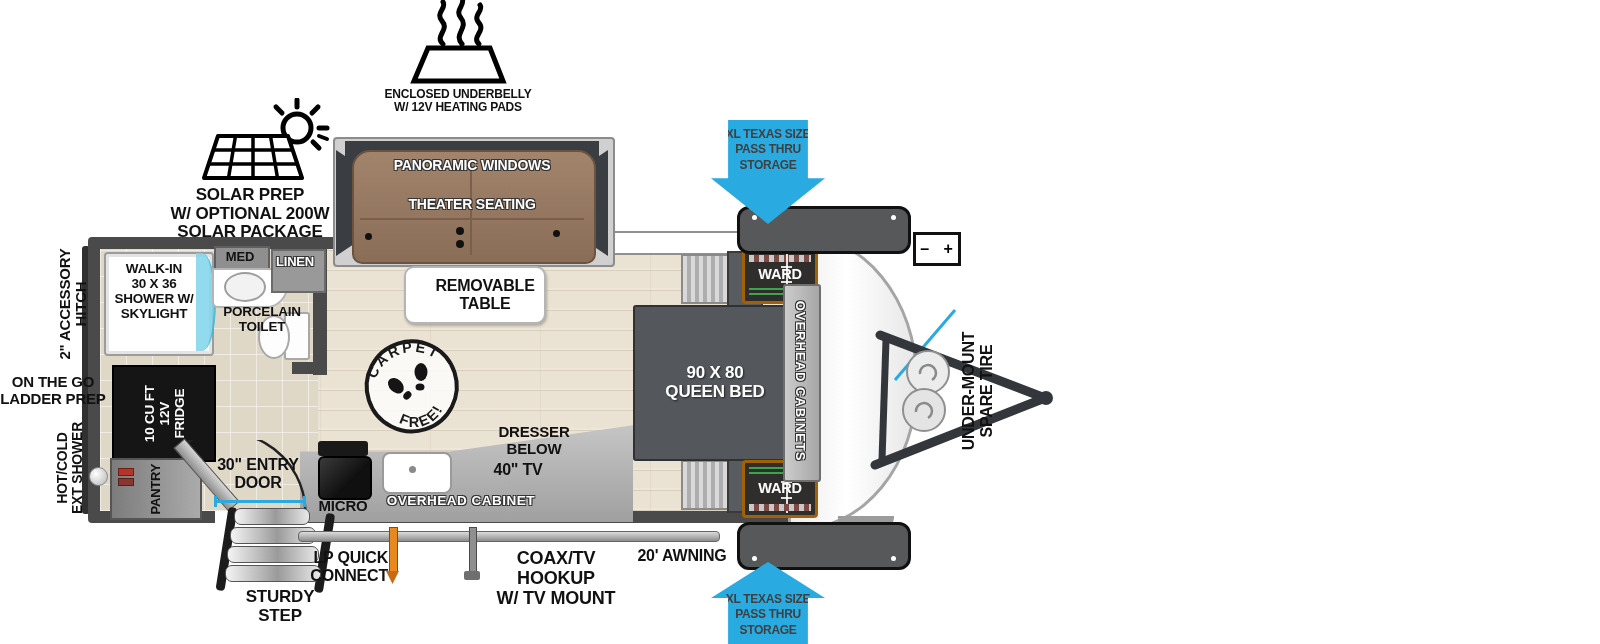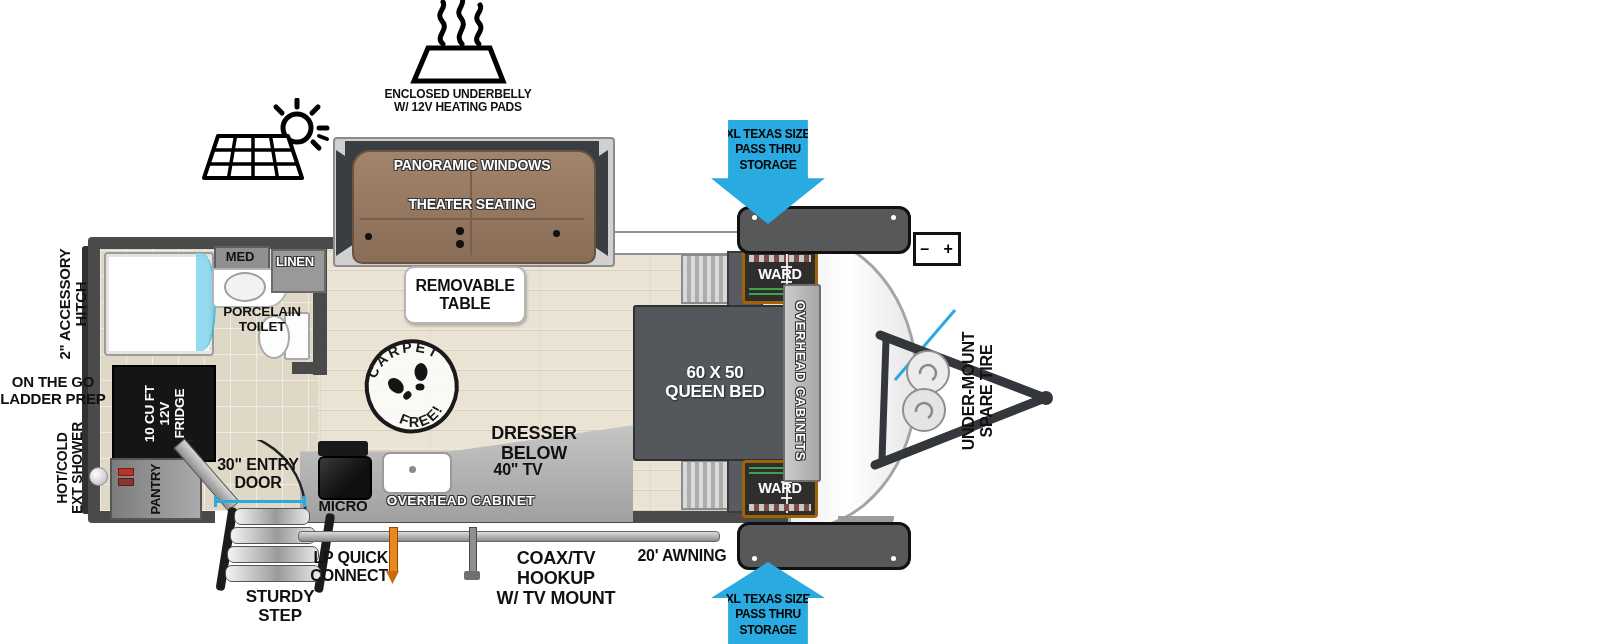--- a/index.html
+++ b/index.html
@@ -15,21 +15,21 @@
                       repeating-linear-gradient(90deg, rgba(160,140,110,.10) 0 1px, transparent 1px 110px);}
   .floor-tile{background-color:#e0d8c7;
      background-image:repeating-linear-gradient(90deg, rgba(255,255,255,.5) 0 1px, transparent 1px 26px),
                       repeating-linear-gradient(0deg, rgba(255,255,255,.5) 0 1px, transparent 1px 26px);}
   .wall{background:#4a4a4a;}
   .metal{background:linear-gradient(180deg,#f0f0f0 0%,#9e9e9e 55%,#e6e6e6 100%);border:1px solid #555;border-radius:7px;}
   .stripes{background:repeating-linear-gradient(90deg,#d9d9d9 0 4px,#adadad 4px 8px);border:2px solid #8a8a8a;}
   .arrow{background:#29abe2;}
   .arrow-down{clip-path:polygon(15% 0,85% 0,85% 56%,100% 56%,50% 100%,0 56%,15% 56%);}
   .arrow-up{clip-path:polygon(50% 0,100% 44%,85% 44%,85% 100%,15% 100%,15% 44%,0 44%);}
-  .arrow .txt{position:absolute;left:0;right:0;color:#000000;font-weight:bold;font-size:12px;
+  .arrow .txt{position:absolute;left:0;right:0;color:#404040;font-weight:bold;font-size:12px;
               line-height:1.28;text-align:center;white-space:pre-line;letter-spacing:-0.3px;text-shadow:none;}
   .ward{background:#2f2e2c;border:3px solid #a16207;border-radius:4px;}
   .ward .stripe-top{position:absolute;left:4px;right:4px;top:4px;height:7px;
       background:repeating-linear-gradient(90deg,#c9c9c9 0 5px,#7c4a42 5px 10px);}
   .ward .stripe-bot{position:absolute;left:4px;right:4px;bottom:4px;height:9px;
       background:repeating-linear-gradient(180deg,#3fa34d 0 2px,transparent 2px 5px);}
   .ward .rod{position:absolute;left:58%;top:2px;bottom:2px;width:2px;background:rgba(255,255,255,.85);}
   .ward .tick{position:absolute;width:11px;height:2px;background:rgba(255,255,255,.85);left:calc(58% - 5px);}
   .dot{position:absolute;border-radius:50%;background:#111;}
   .wdot{position:absolute;border-radius:50%;background:#fff;width:5px;height:5px;}
@@ -54,20 +54,23 @@
       <line x1="119" y1="30" x2="127" y2="30" stroke="#000" stroke-width="5" stroke-linecap="round"></line>
       <line x1="112" y1="15" x2="118" y2="9" stroke="#000" stroke-width="5" stroke-linecap="round"></line>
       <line x1="97" y1="9" x2="97" y2="2" stroke="#000" stroke-width="5" stroke-linecap="round"></line>
       <line x1="82" y1="15" x2="76" y2="9" stroke="#000" stroke-width="5" stroke-linecap="round"></line>
       <line x1="113" y1="44" x2="119" y2="50" stroke="#000" stroke-width="5" stroke-linecap="round"></line>
       <line x1="119" y1="38" x2="127" y2="41" stroke="#000" stroke-width="4" stroke-linecap="round"></line>
     </g>
     <path d="M18 38 L88 38 L102 80 L4 80 Z" fill="#fff" stroke="#000" stroke-width="4" stroke-linejoin="round"></path>
     <path d="M13.3 52 L92.6 52 M8.7 66 L97.3 66 M35.5 38 L28.5 80 M53 38 L53 80 M70.5 38 L77.5 80" stroke="#000" stroke-width="3.5"></path>
   </svg>
+  <div class="lbl" style="left:160px;top:186px;width:180px;font-size:17px;">SOLAR PREP
+W/ OPTIONAL 200W
+SOLAR PACKAGE</div>
 
   <div class="abs" style="left:82px;top:246px;width:8px;height:268px;background:#303030;border-radius:3px;"></div>
   <div class="abs wall" style="left:88px;top:237px;width:722px;height:286px;border-radius:4px;"></div>
   <div class="abs floor-wood" style="left:100px;top:249px;width:698px;height:262px;"></div>
   <div class="abs floor-tile" style="left:100px;top:249px;width:218px;height:262px;"></div>
   <div class="abs" style="left:788px;top:233px;width:124px;height:292px;background:linear-gradient(90deg,#ededed,#ffffff 45%,#e7e7e7);border:3px solid #a5a5a5;border-radius:0 120px 120px 0 / 0 146px 146px 0;"></div>
   <div class="abs" style="left:838px;top:231px;width:56px;height:10px;background:#9c9c9c;border-radius:0 8px 8px 0;"></div>
   <div class="abs" style="left:838px;top:516px;width:56px;height:10px;background:#9c9c9c;border-radius:0 0 8px 8px;"></div>
   <div class="abs" style="left:603px;top:231px;width:138px;height:20px;background:#fff;border:2px solid #909090;"></div>
 
@@ -82,20 +85,24 @@
   <div class="lbl lbl-w" style="left:352px;top:197px;width:240px;font-size:14px;">THEATER SEATING</div>
   <div class="dot" style="left:365px;top:233px;width:7px;height:7px;"></div>
   <div class="dot" style="left:456px;top:227px;width:8px;height:8px;"></div>
   <div class="dot" style="left:456px;top:240px;width:8px;height:8px;"></div>
   <div class="dot" style="left:553px;top:230px;width:7px;height:7px;"></div>
 
   <div class="abs wall" style="left:313px;top:237px;width:14px;height:138px;"></div>
   <div class="abs wall" style="left:292px;top:362px;width:35px;height:12px;"></div>
   <div class="abs" style="left:104px;top:252px;width:106px;height:100px;background:#fff;border:2px solid #9c9c9c;border-radius:4px;box-shadow:inset 0 0 0 3px #e4e4e4;"></div>
   <div class="abs" style="left:196px;top:253px;width:18px;height:98px;background:#7fd4ea;opacity:.85;border-right:2px solid #3fb6d8;border-radius:0 14px 14px 0 / 0 48px 48px 0;"></div>
+  <div class="lbl" style="left:102px;top:262px;width:104px;font-size:13.5px;">WALK-IN
+30 X 36
+SHOWER W/
+SKYLIGHT</div>
   <div class="abs" style="left:214px;top:246px;width:52px;height:24px;background:#8f8f8f;border:2px solid #5f5f5f;"></div>
   <div class="lbl" style="left:214px;top:250px;width:52px;font-size:13px;">MED</div>
   <div class="abs" style="left:212px;top:268px;width:72px;height:36px;background:#fff;border:2px solid #b5b5b5;border-radius:0 0 22px 6px;"></div>
   <div class="abs" style="left:224px;top:272px;width:38px;height:26px;background:#f2f2f2;border:2px solid #9e9e9e;border-radius:50%;"></div>
   <div class="abs" style="left:271px;top:249px;width:51px;height:40px;background:#999;border:2px solid #6a6a6a;"></div>
   <div class="lbl lbl-w" style="left:262px;top:255px;width:66px;font-size:13px;">LINEN</div>
   <div class="abs" style="left:284px;top:312px;width:22px;height:44px;background:#fdfdfd;border:2px solid #a8a8a8;border-radius:3px;"></div>
   <div class="abs" style="left:258px;top:315px;width:28px;height:40px;background:#fdfdfd;border:2px solid #a8a8a8;border-radius:50%;"></div>
   <div class="lbl" style="left:216px;top:305px;width:92px;font-size:13.5px;">PORCELAIN
 TOILET</div>
@@ -112,30 +119,30 @@
   <div class="abs" style="left:118px;top:478px;width:14px;height:6px;background:#87372f;border:1px solid #59201a;"></div>
 
   <div class="abs" style="left:300px;top:412px;width:333px;height:110px;background:linear-gradient(180deg,#cacaca 0%,#a0a0a0 100%);clip-path:polygon(0 36%,45% 36%,100% 12%,100% 100%,0 100%);"></div>
   <div class="abs" style="left:318px;top:441px;width:50px;height:15px;background:#191919;border-radius:3px;"></div>
   <div class="abs" style="left:318px;top:456px;width:50px;height:40px;background:linear-gradient(135deg,#3a3a3a 0%,#101010 60%);border:2px solid #000;border-radius:6px;"></div>
   <div class="lbl" style="left:302px;top:498px;width:82px;font-size:15px;">MICRO</div>
   <div class="abs" style="left:382px;top:452px;width:66px;height:38px;background:#fff;border:2px solid #9a9a9a;border-radius:8px;"></div>
   <div class="abs" style="left:409px;top:466px;width:7px;height:7px;background:#8a8a8a;border-radius:50%;"></div>
   <div class="lbl lbl-w" style="left:384px;top:494px;width:154px;font-size:13.5px;letter-spacing:.5px;">OVERHEAD CABINET</div>
   <div class="lbl" style="left:486px;top:461px;width:64px;font-size:16px;">40" TV</div>
-  <div class="lbl" style="left:490px;top:424px;width:88px;font-size:18px;">DRESSER
+  <div class="lbl" style="left:490px;top:424px;width:88px;font-size:15px;">DRESSER
 BELOW</div>
 
   <div class="abs stripes" style="left:681px;top:254px;width:46px;height:46px;"></div>
   <div class="abs" style="left:727px;top:251px;width:32px;height:52px;background:#585c60;border:2px solid #3a3a3a;"></div>
   <div class="abs stripes" style="left:681px;top:460px;width:46px;height:46px;"></div>
   <div class="abs" style="left:727px;top:455px;width:32px;height:54px;background:#585c60;border:2px solid #3a3a3a;"></div>
 
   <div class="abs vflex" style="left:633px;top:305px;width:160px;height:152px;background:#54585c;border:2px solid #2f3133;border-radius:3px;">
-    <div class="lbl" style="position:static;color:#fff;font-size:17px;text-shadow:1px 1px 2px rgba(0,0,0,.6);">60 X 50
+    <div class="lbl" style="position:static;color:#fff;font-size:17px;text-shadow:1px 1px 2px rgba(0,0,0,.6);">90 X 80
 QUEEN BED</div>
   </div>
 
   <div class="abs ward" style="left:742px;top:248px;width:70px;height:50px;">
     <div class="stripe-top"></div>
     <div class="rod"></div>
     <div class="tick" style="top:30%;"></div>
     <div class="tick" style="top:60%;"></div>
     <div class="stripe-bot"></div>
     <div class="lbl" style="left:0;right:0;top:16px;color:#fff;font-size:14.5px;">WARD</div>
@@ -146,21 +153,21 @@
     <div class="tick" style="top:35%;"></div>
     <div class="tick" style="top:65%;"></div>
     <div class="stripe-bot" style="background:repeating-linear-gradient(90deg,#c9c9c9 0 5px,#7c4a42 5px 10px);height:7px;"></div>
     <div class="lbl" style="left:0;right:0;top:18px;color:#fff;font-size:14.5px;">WARD</div>
   </div>
 
   <div class="abs" style="left:783px;top:284px;width:34px;height:194px;background:linear-gradient(90deg,#cccccc,#a6a6a6);border:2px solid #6e6e6e;border-radius:3px;">
     <div class="lbl lbl-w vflex" style="left:-80px;top:80px;width:190px;height:30px;transform:rotate(90deg);font-size:13px;letter-spacing:1px;">OVERHEAD CABINETS</div>
   </div>
 
-  <div class="abs vflex" style="left:404px;top:266px;width:118px;height:54px;background:#fff;border:2px solid #b5b5b5;border-radius:10px;box-shadow:1px 2px 3px rgba(0,0,0,.25);">
+  <div class="abs vflex" style="left:404px;top:266px;width:118px;height:54px;background:#fff;border:2px solid #b5b5b5;border-radius:10px;box-shadow:1px 2px 3px rgba(0,0,0,.25);padding-left:20px;">
     <div class="lbl" style="position:static;font-size:16px;">REMOVABLE
 TABLE</div>
   </div>
 
   <svg class="abs" style="left:356px;top:332px;transform:rotate(-18deg);" width="114" height="110" viewBox="0 0 114 110">
     <circle cx="56" cy="54" r="45" fill="rgba(255,255,255,.78)" stroke="#1a1a1a" stroke-width="4"></circle>
     <defs>
       <path id="arcTop" d="M 16 60 A 40 40 0 0 1 96 60"></path>
       <path id="arcBot" d="M 25 64 A 31 31 0 0 0 87 64"></path>
     </defs>

